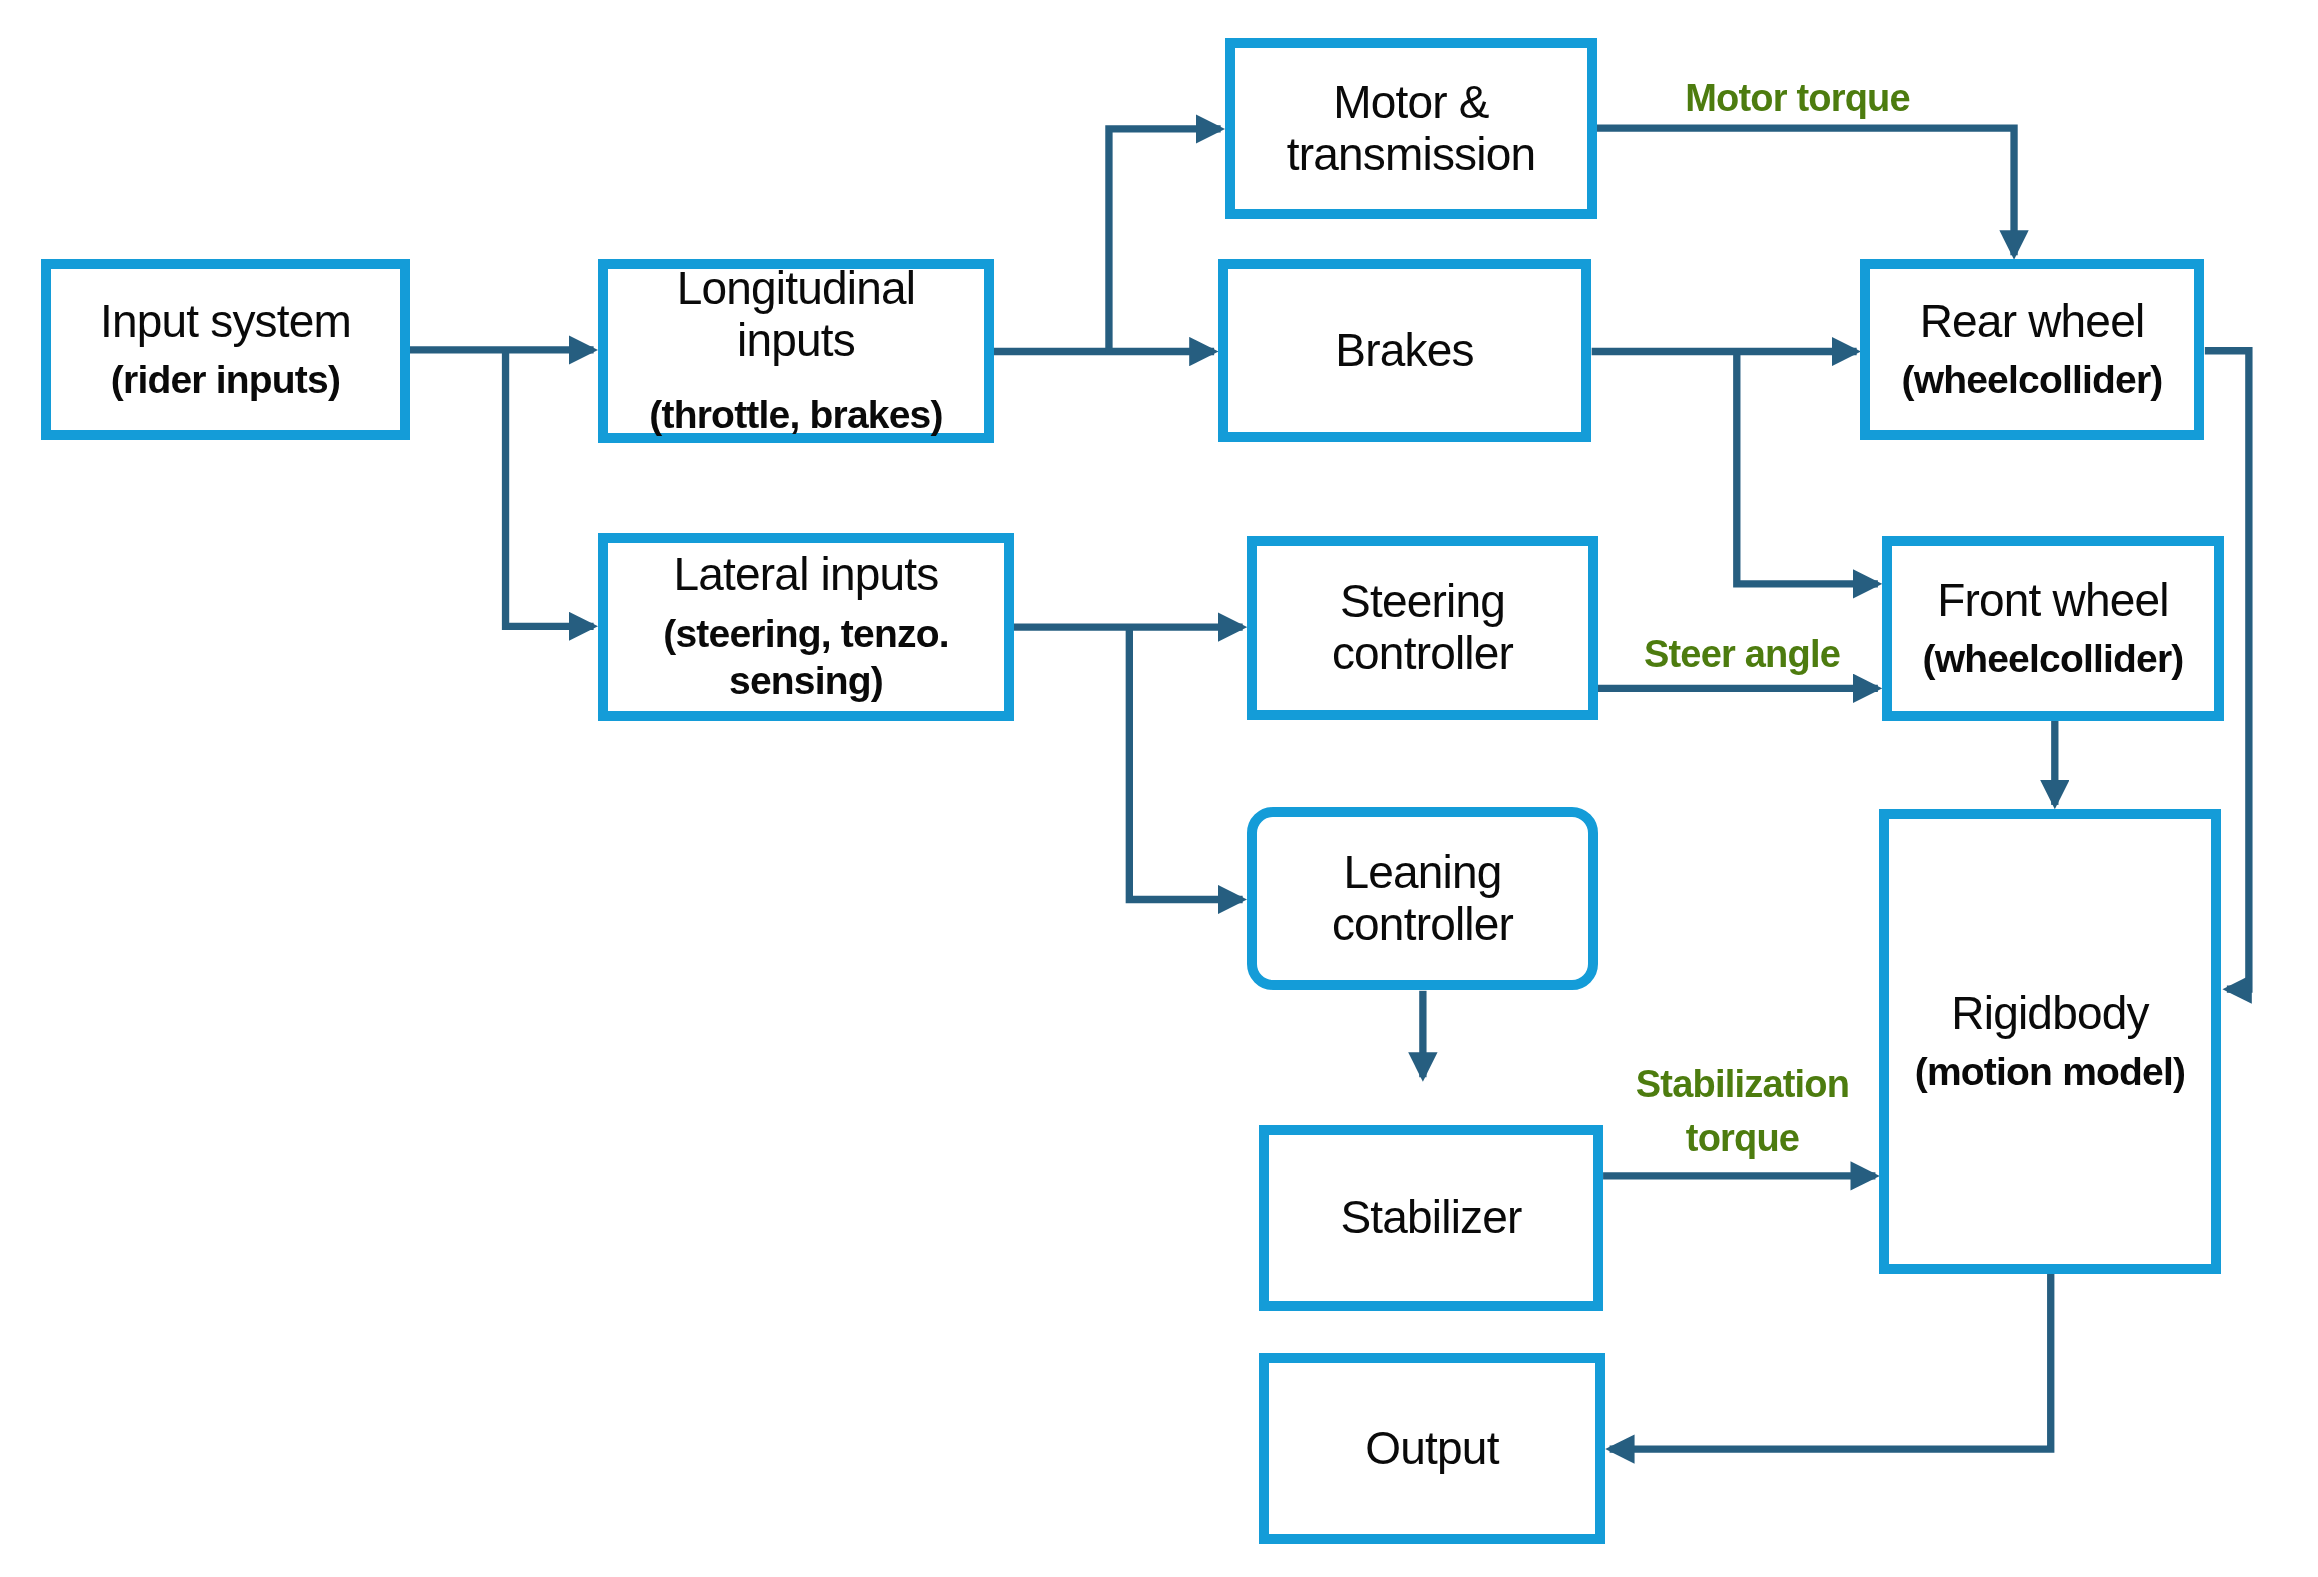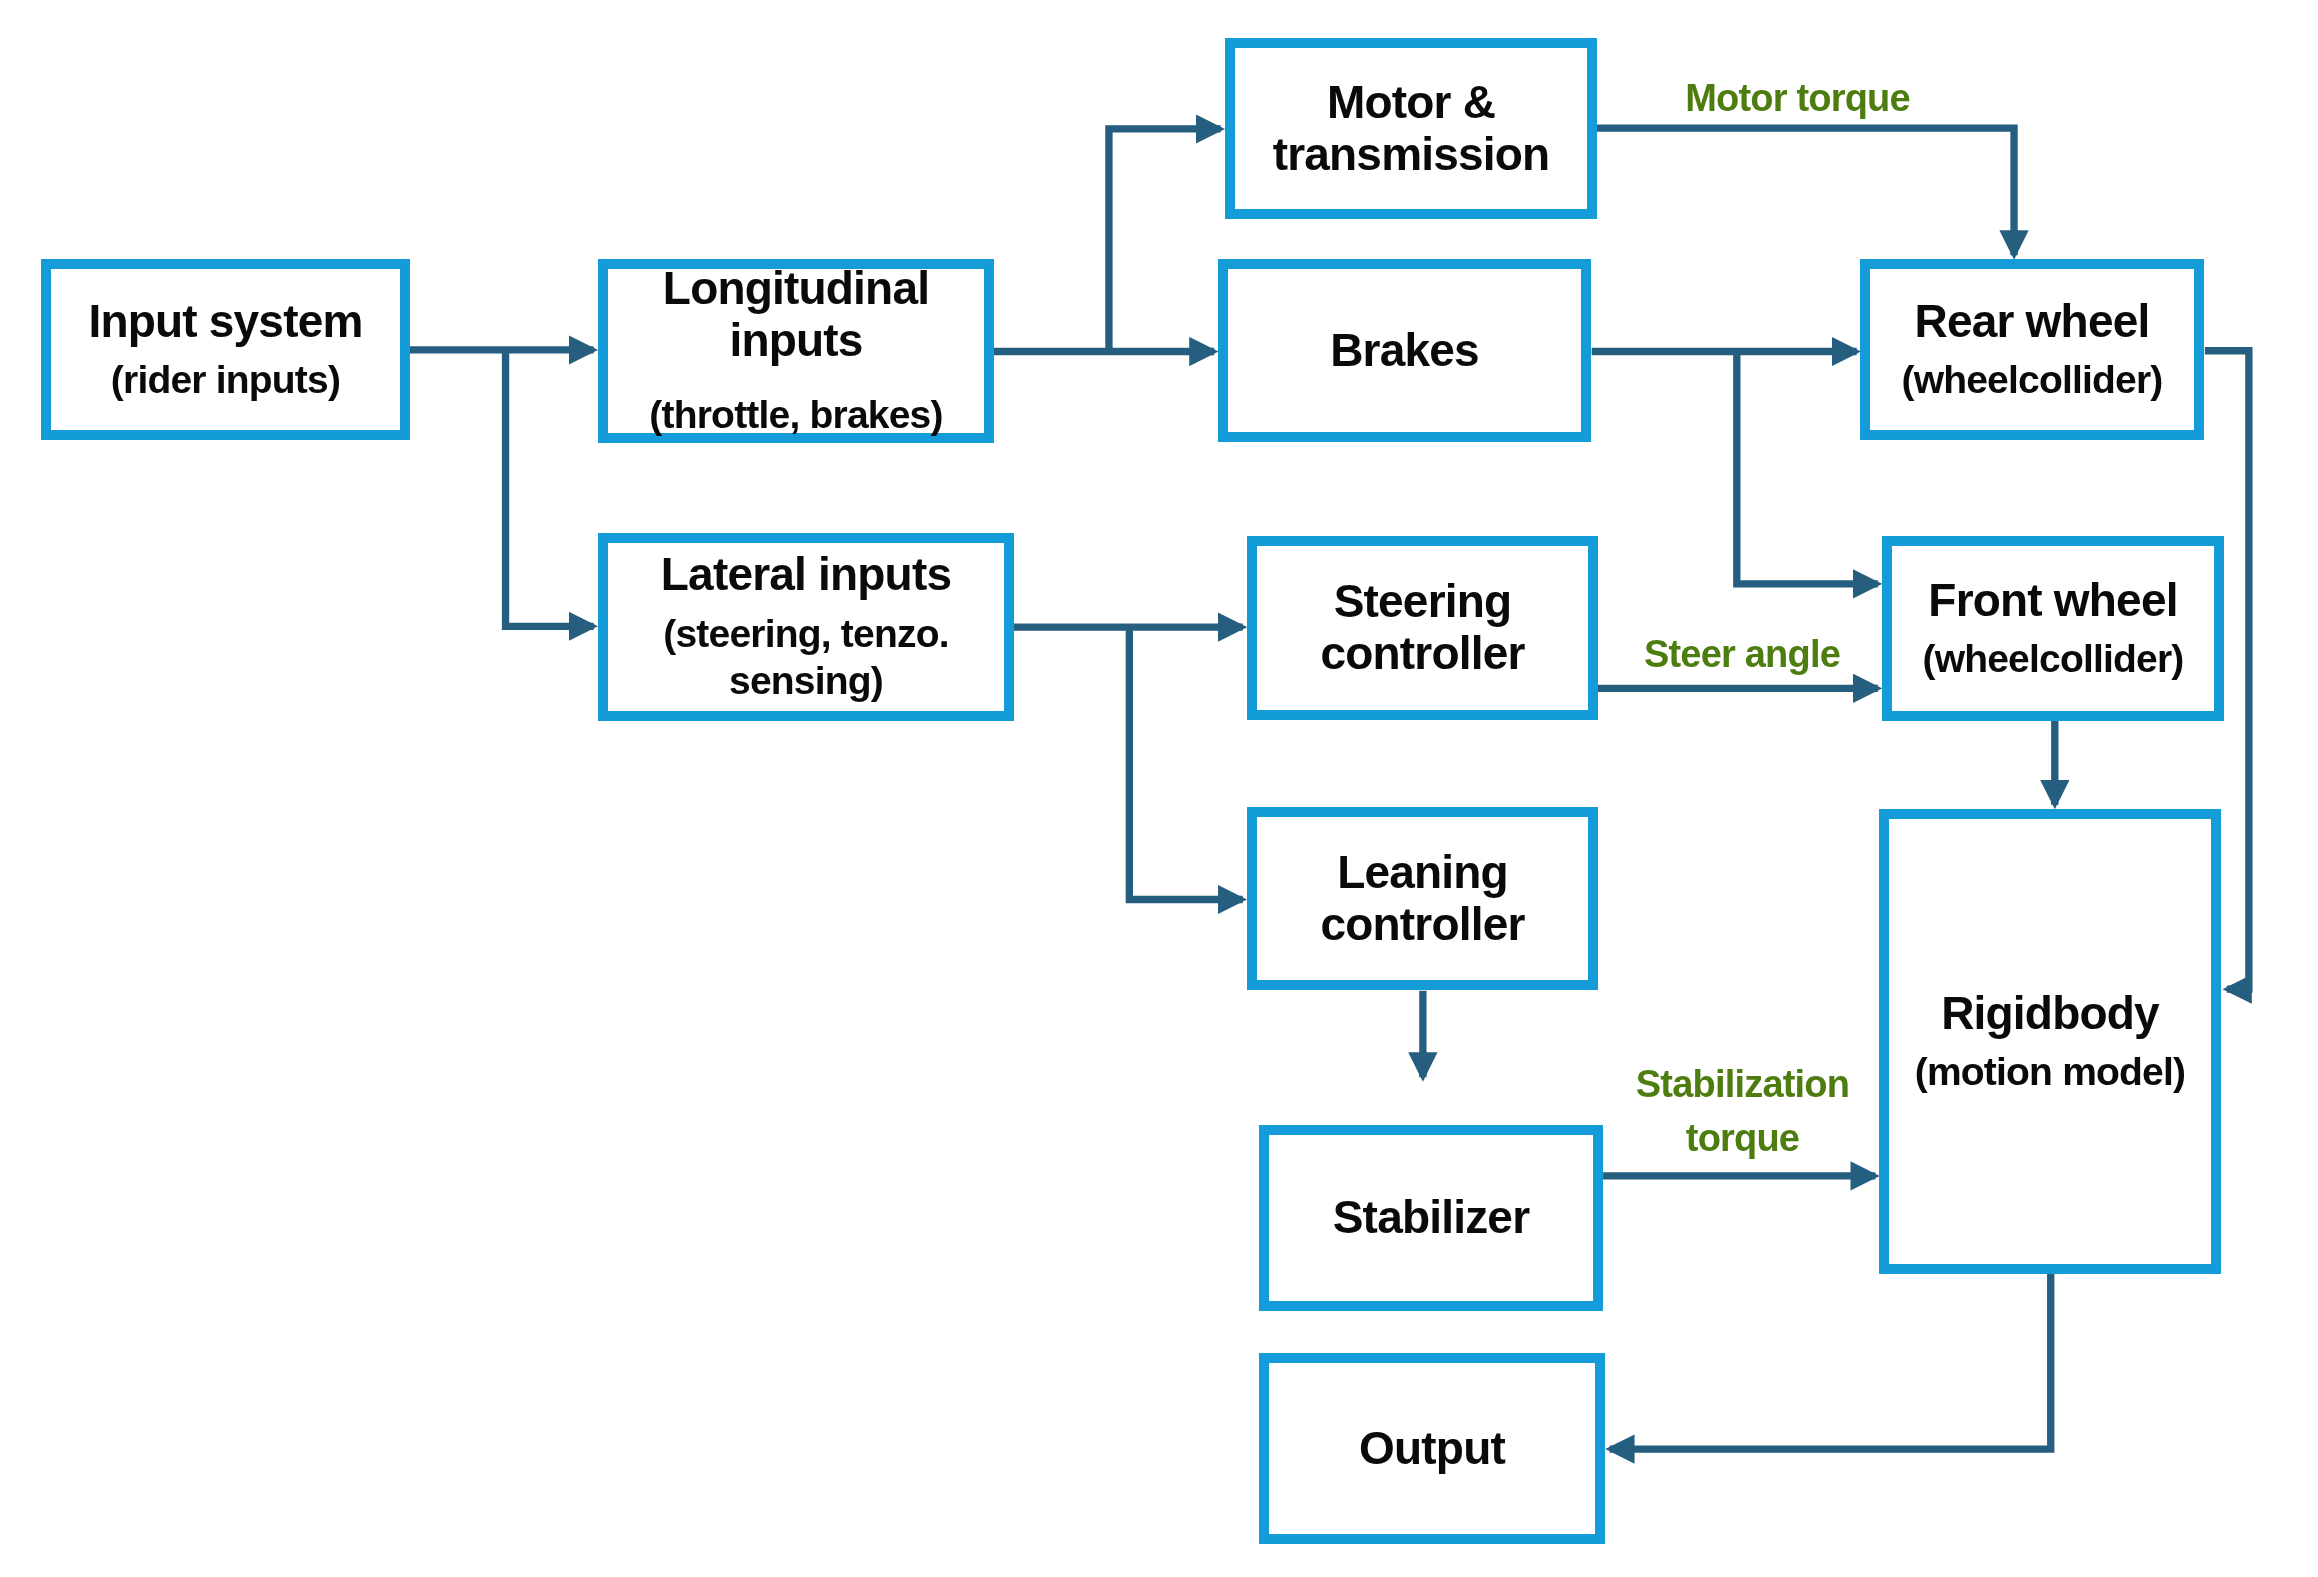--- a/index.html
+++ b/index.html
@@ -16,21 +16,21 @@
     box-sizing:border-box;
     border:10.6px solid #149cd8;
     background:#ffffff;
     display:flex;flex-direction:column;
     align-items:center;justify-content:center;
     text-align:center;
     gap:8.2px;
     color:#0a0a0a;
   }
   .node-title{
-    font-weight:bold;
+    font-weight:normal;
     font-size:46px;
     line-height:1.13;
     letter-spacing:-0.8px;
     white-space:pre-line;
   }
   .node-sub{
     font-weight:bold;
     font-size:39px;
     line-height:1.22;
     letter-spacing:-0.8px;
@@ -111,21 +111,21 @@
   <div class="node" style="left:1247px;top:536px;width:351px;height:184px;">
     <div class="node-title">Steering
 controller</div>
   </div>
 
   <div class="node" style="left:1882px;top:536px;width:342px;height:185px;">
     <div class="node-title">Front wheel</div>
     <div class="node-sub">(wheelcollider)</div>
   </div>
 
-  <div class="node" style="left:1247px;top:807px;width:351px;height:183px;">
+  <div class="node" style="left:1247px;top:807px;width:351px;height:183px;border-radius:26px;">
     <div class="node-title">Leaning
 controller</div>
   </div>
 
   <div class="node" style="left:1259px;top:1081px;width:344px;height:186px;margin-top:44px;">
     <div class="node-title">Stabilizer</div>
   </div>
 
   <div class="node" style="left:1879px;top:809px;width:342px;height:465px;">
     <div class="node-title">Rigidbody</div>

